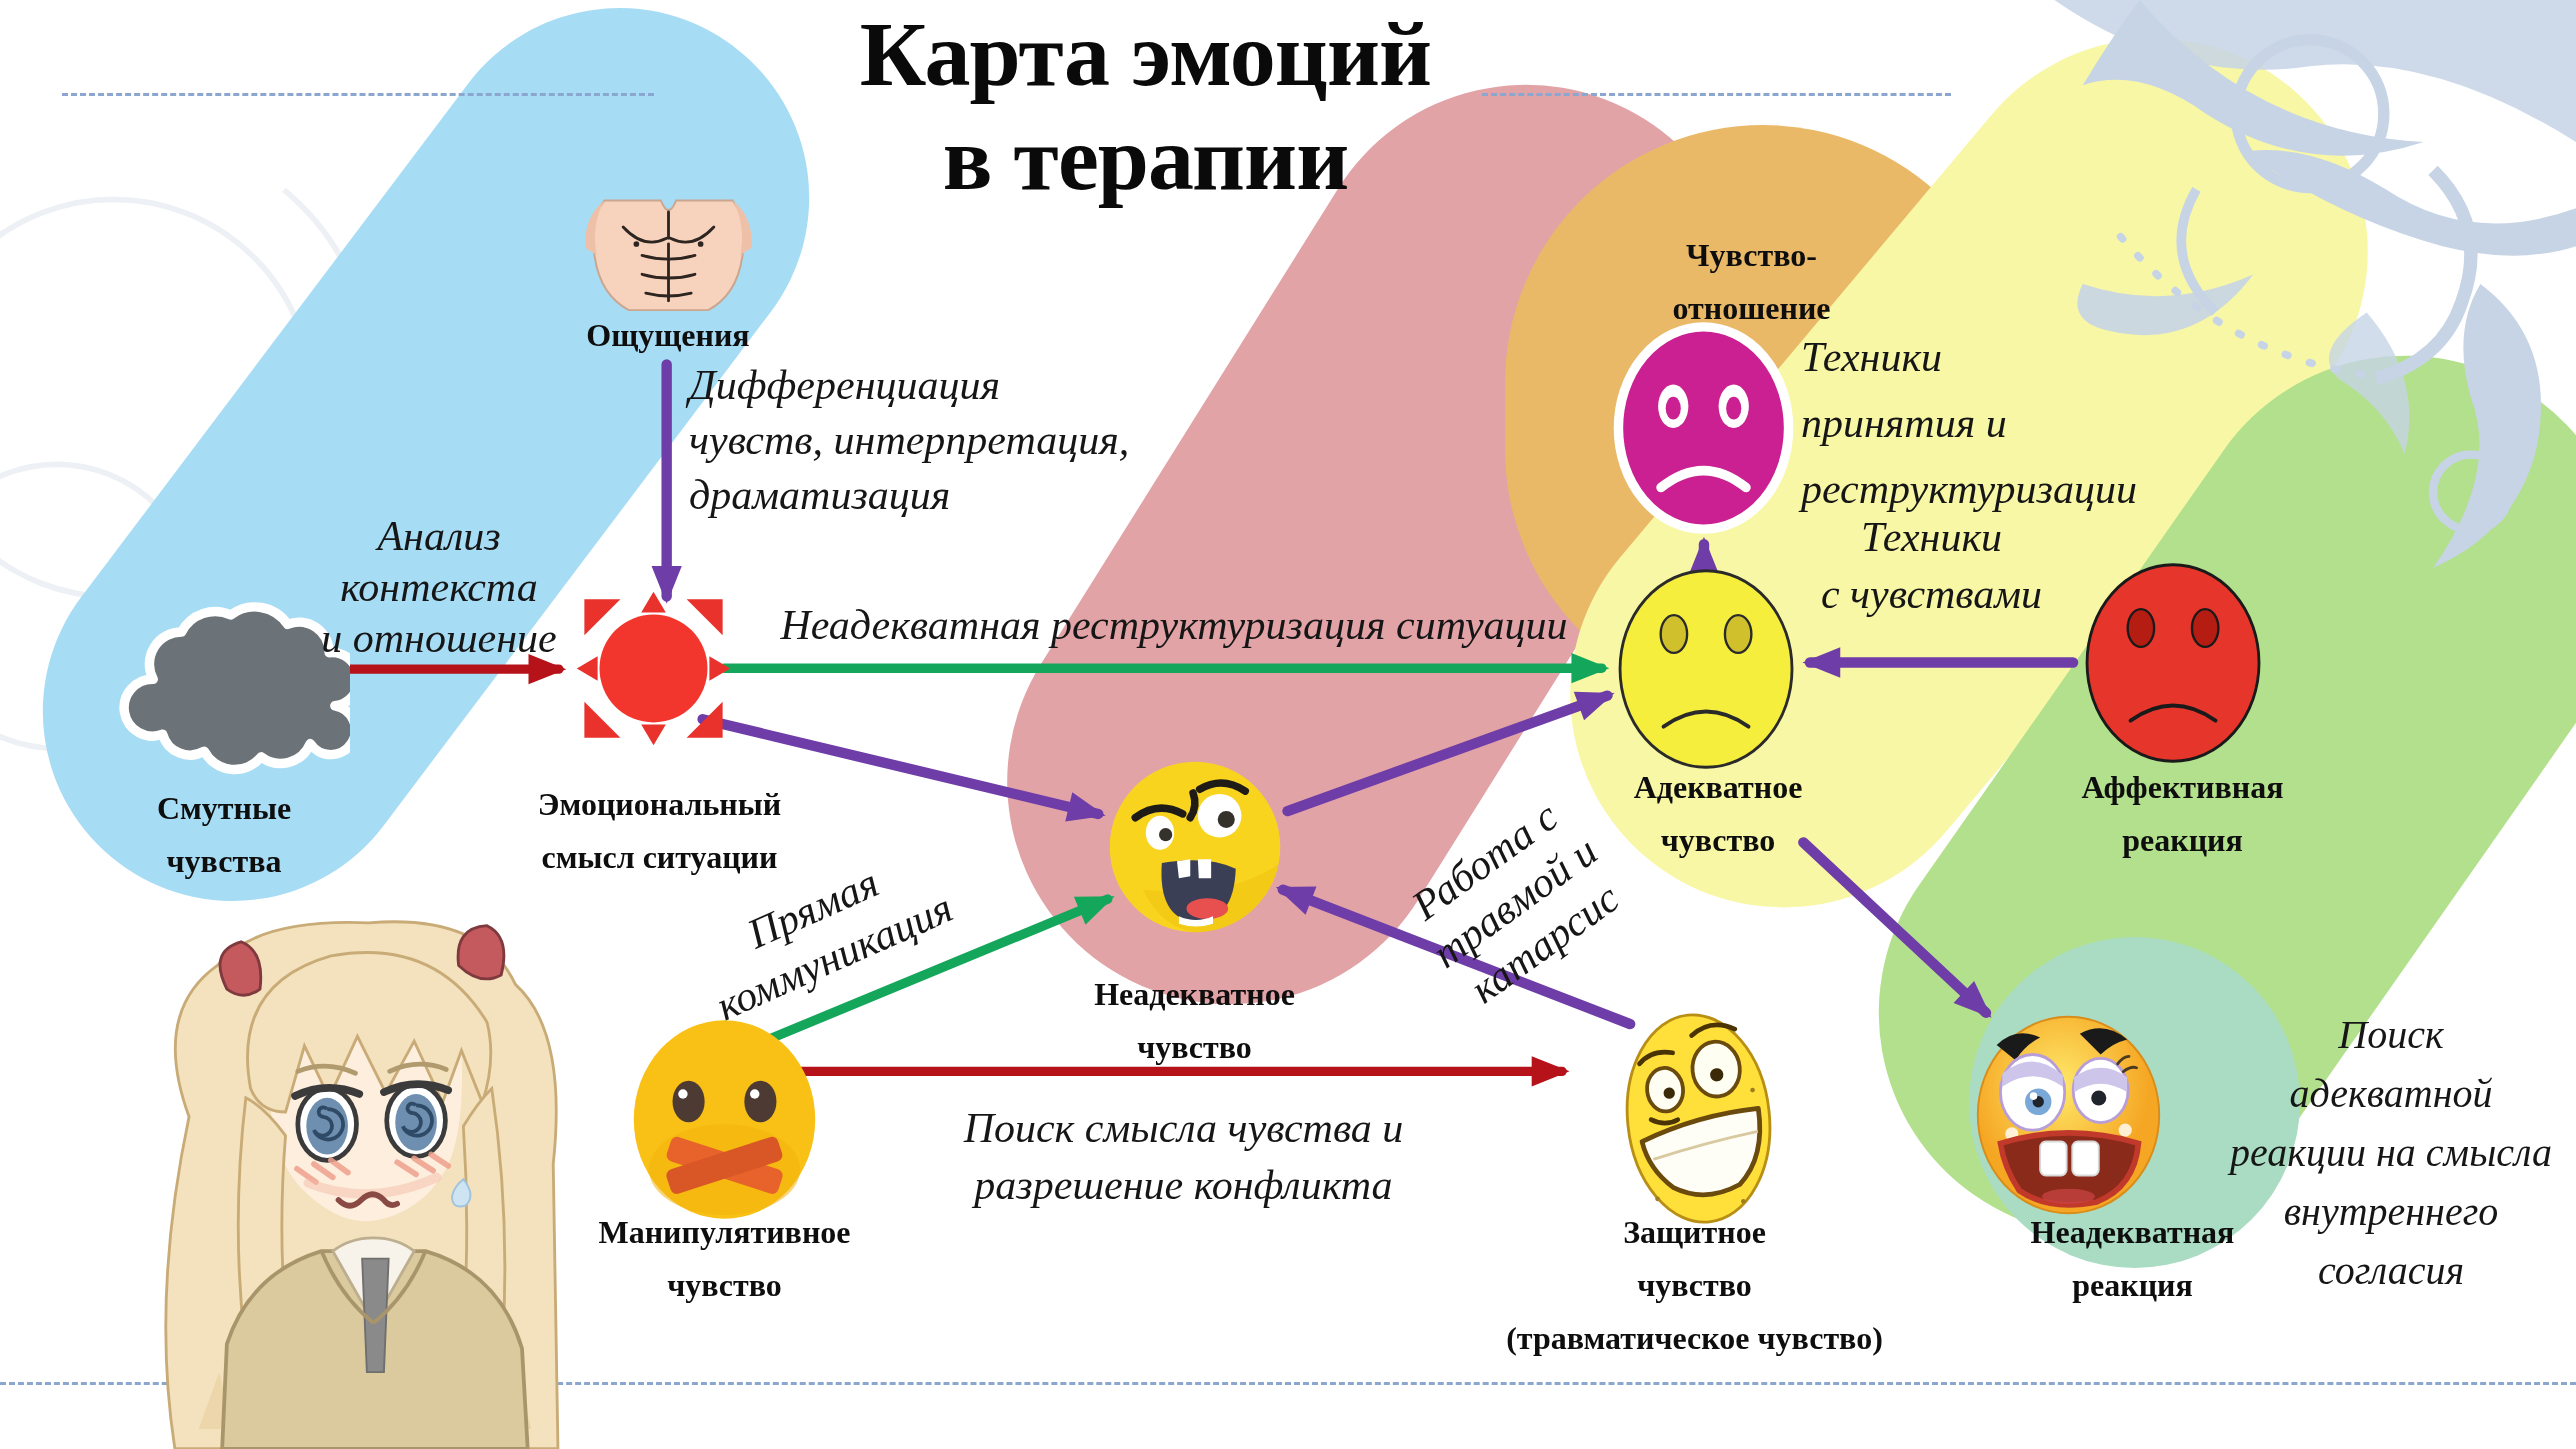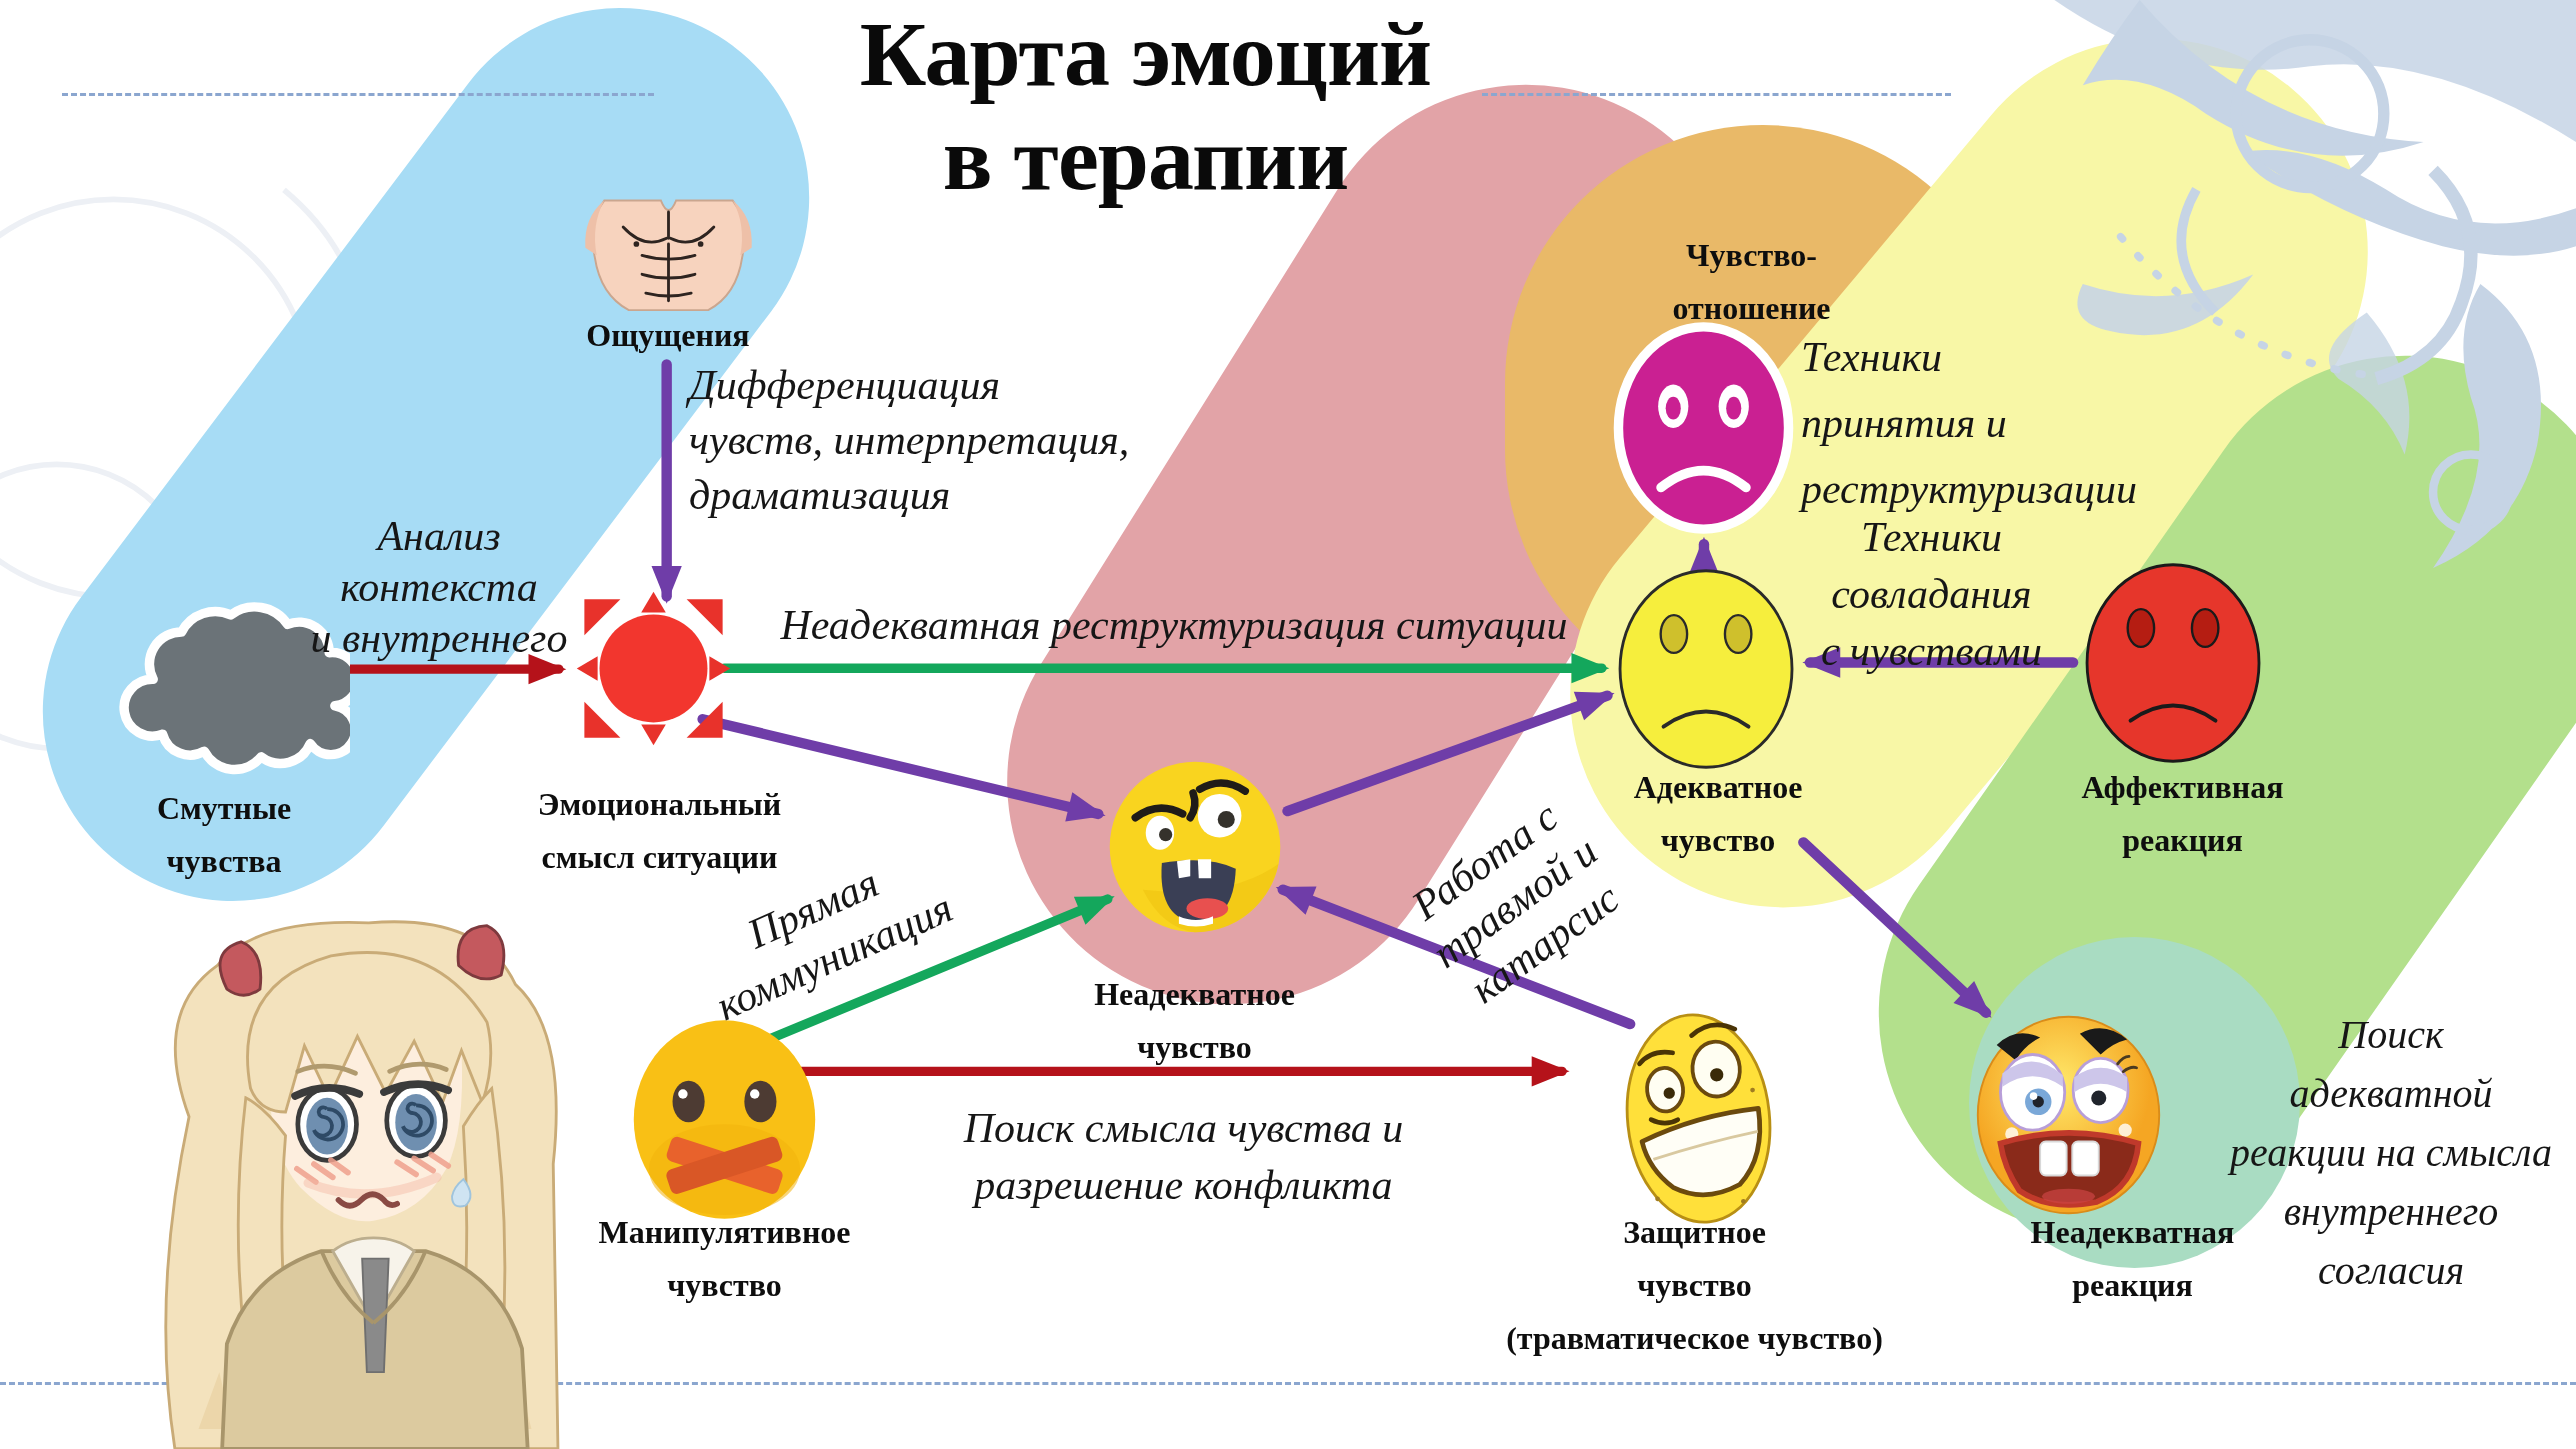--- a/index.html
+++ b/index.html
@@ -287,34 +287,33 @@
 
   <div class="ann left" style="left:689px;top:358px;width:492px;">
     <div>Дифференциация</div>
     <div>чувств, интерпретация,</div>
     <div>драматизация</div>
   </div>
 
   <div class="ann" style="left:297px;top:511px;width:284px;line-height:51px;">
     <div>Анализ</div>
     <div>контекста</div>
-    <div>и внутреннего</div>
+    <div>и отношение</div>
   </div>
 
   <div class="ann" style="left:748px;top:598px;width:852px;">Неадекватная реструктуризация ситуации</div>
 
   <div class="ann left" style="left:1801px;top:324px;width:435px;line-height:66px;">
     <div>Техники</div>
     <div>принятия и</div>
     <div>реструктуризации</div>
   </div>
 
   <div class="ann" style="left:1742px;top:509px;width:379px;line-height:57px;">
     <div>Техники</div>
-    <div>совладания</div>
     <div>с чувствами</div>
   </div>
 
   <div class="ann" style="left:663px;top:880px;width:322px;line-height:53px;transform:rotate(-24deg);">
     <div>Прямая</div>
     <div>коммуникация</div>
   </div>
 
   <div class="ann" style="left:1373px;top:826px;width:284px;line-height:51px;transform:rotate(-36deg);">
     <div>Работа с</div>

